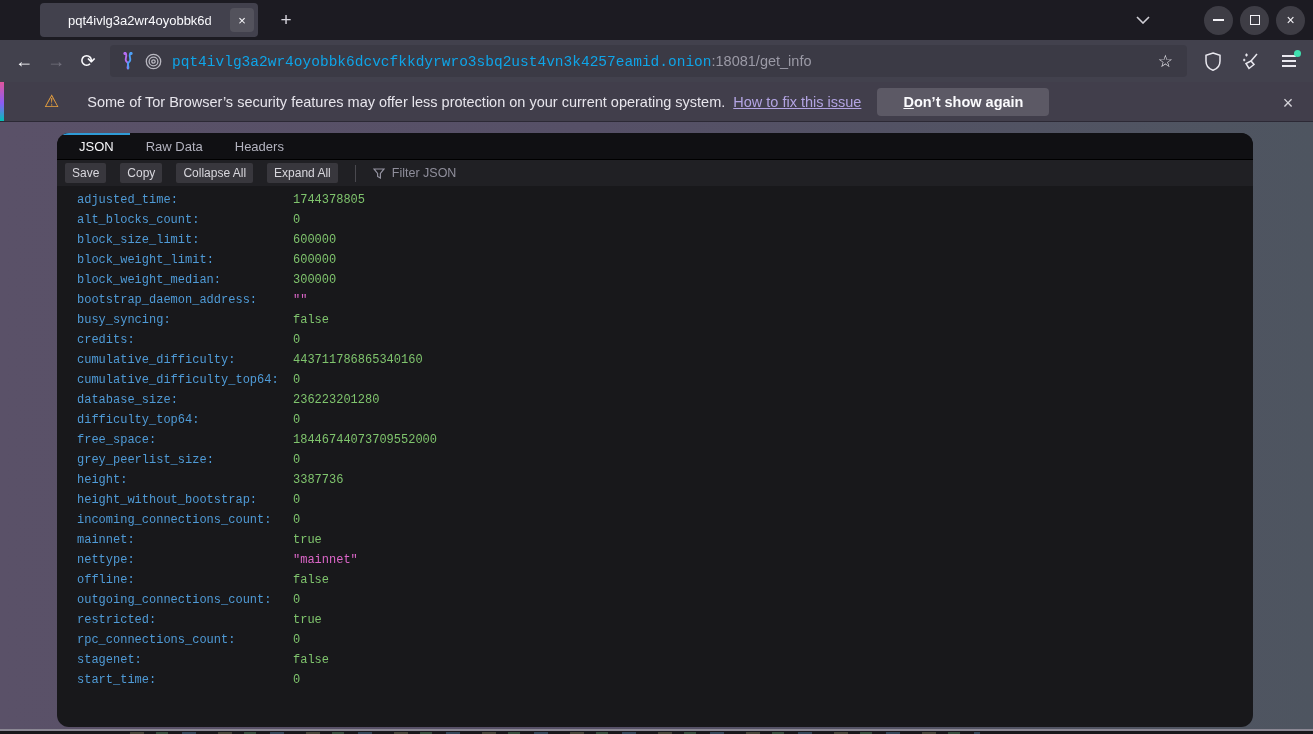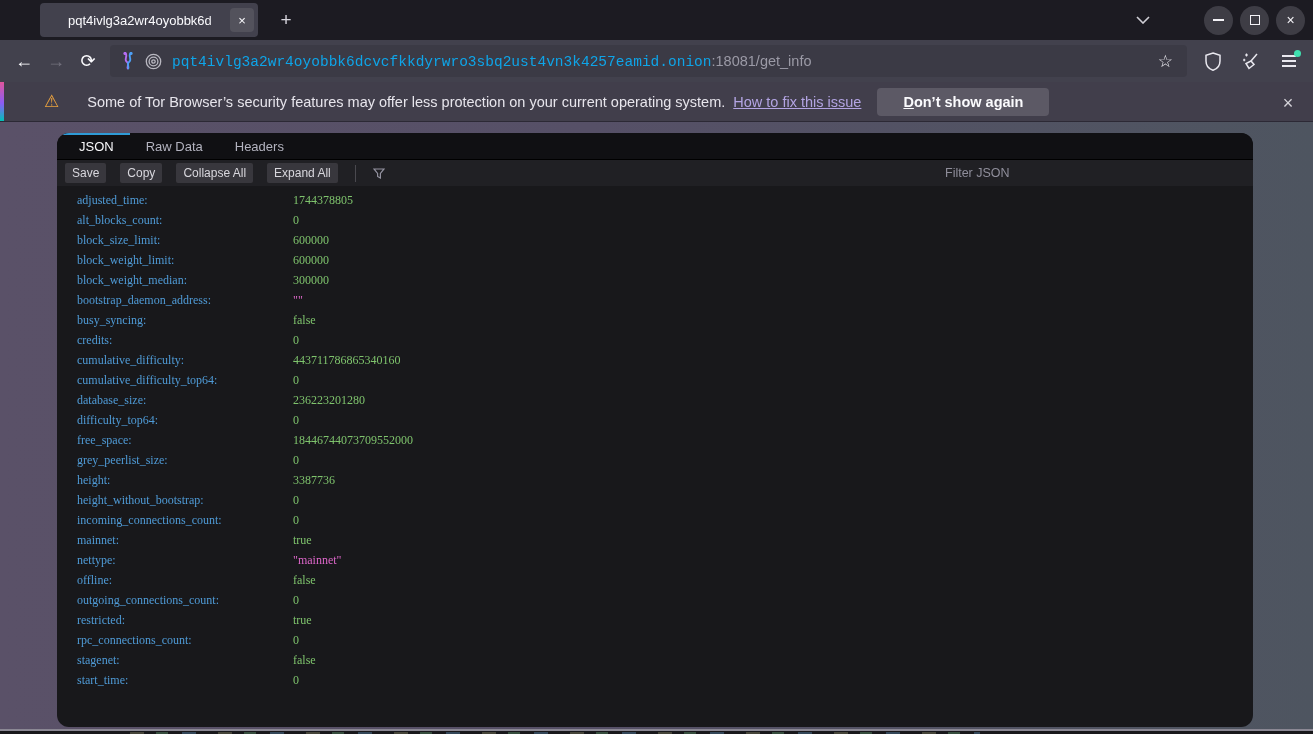--- a/index.html
+++ b/index.html
@@ -66,26 +66,26 @@
   .vtabs { height:26px; background:#101013; display:flex; align-items:stretch; padding-left:6px; flex:0 0 auto; }
   .vtab { padding:0 16px; display:flex; align-items:center; font-size:13px; color:#b3b3bf; position:relative; }
   .vtab.active { color:#f9f9fb; }
   .vtab.active::before { content:""; position:absolute; top:0; left:0; right:0; height:2px; background:var(--accent_tab,#2e9bd6); }
 
   .vtoolbar { height:27px; background:#202024; border-top:1px solid #000; display:flex; align-items:center;
          padding:0 8px; gap:14px; flex:0 0 auto; }
   .vtb-btn { background:#38373d; color:#d8d7dd; font-size:12px; padding:3px 7px; border-radius:2px;
          border:none; font-family:"Liberation Sans",sans-serif; }
   .vtb-sep { width:1px; height:17px; background:#4a494f; margin:0 3px; }
-  .filter-wrap { display:flex; align-items:center; gap:7px; flex:1;justify-content:space-between; }
+  .filter-wrap { display:flex; align-items:center; gap:7px; flex:1; }
   .filter-input { background:transparent; border:none; outline:none; color:#d7d7db; font-size:12.5px;
          font-family:"Liberation Sans",sans-serif; width:300px; }
   .filter-input::placeholder { color:#8f8e9b; }
 
-  .vrows { flex:1; padding:4px 0 0 20px; font-family:Liberation Serif, serif; font-size:12px; overflow:hidden; }
+  .vrows { flex:1; padding:4px 0 0 20px; font-family:Liberation Mono, monospace; font-size:12px; overflow:hidden; }
   .vrow { height:20px; line-height:20px; white-space:nowrap; }
   .vrow .k { display:inline-block; width:216px; color:var(--key,#4f9bd7); }
   .vrow .k::after { content:":"; }
   .vrow .v.num { color:var(--number,#7fc46d); }
   .vrow .v.str { color:var(--string,#dc66c9); }
 
   
   .remnant { height:5px; background:#18181b; border-top:2px solid #8b8894; position:relative; }
   .remnant .marks { position:absolute; left:130px; top:1px; width:850px; height:3px; opacity:.55;
          background:repeating-linear-gradient(90deg,#6c6a52 0 14px, transparent 14px 26px,

